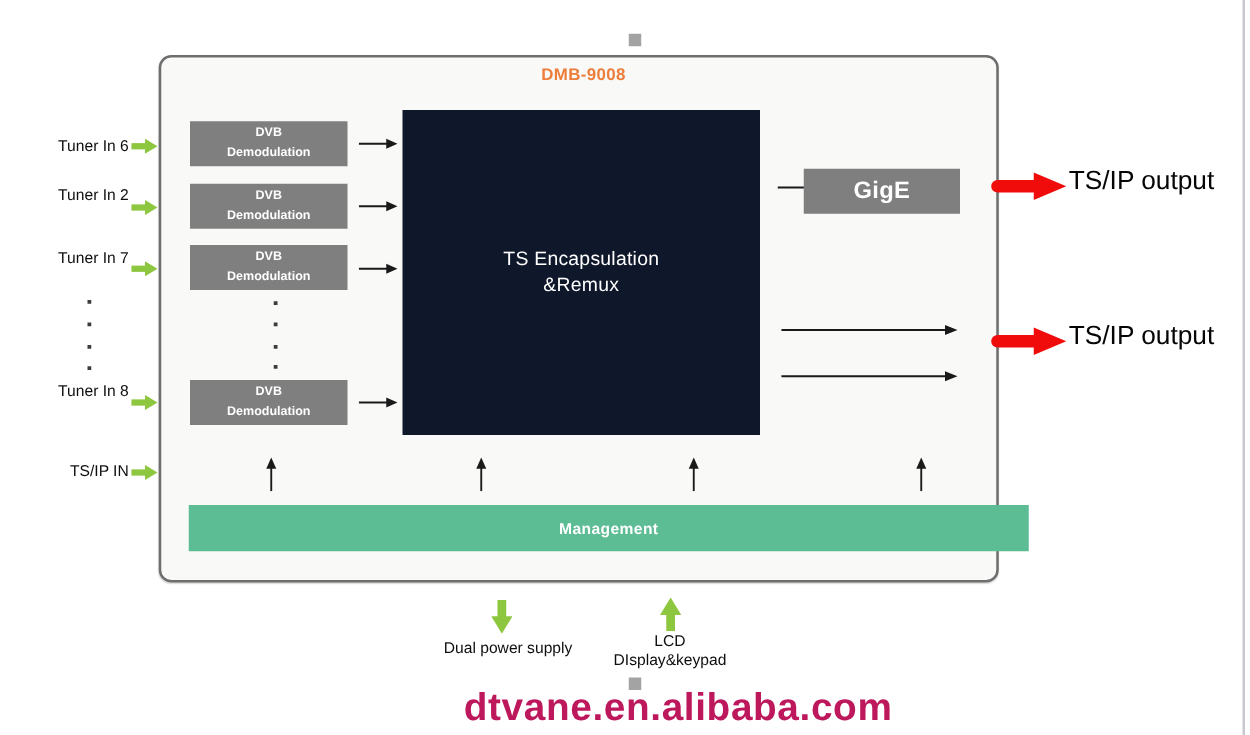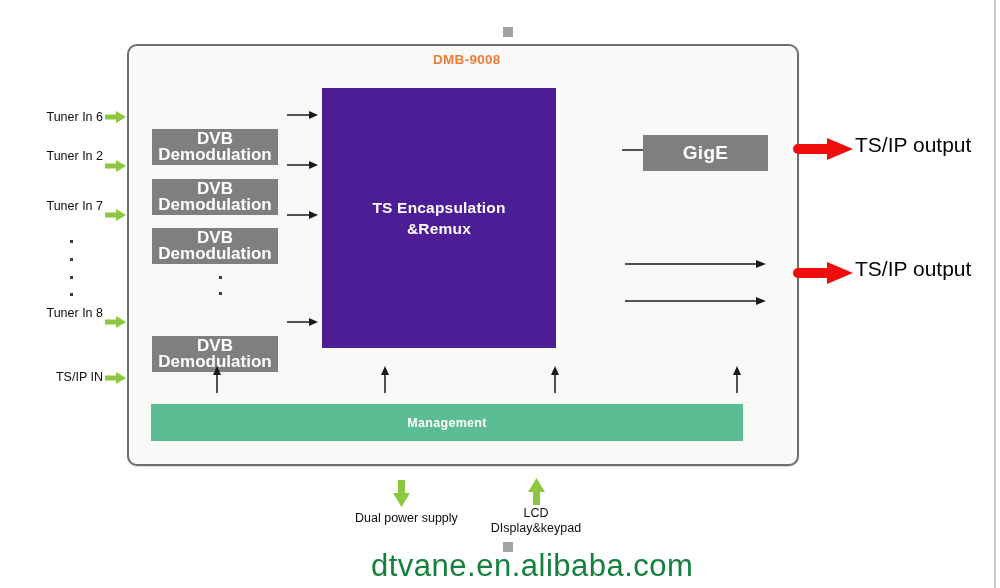--- a/index.html
+++ b/index.html
@@ -16,46 +16,46 @@
   .title{position:absolute;left:433px;top:52px;font-size:13.5px;font-weight:600;
          color:#ed7d3a;letter-spacing:.3px;}
 
   .in-label{position:absolute;left:20px;width:83px;text-align:right;
             font-size:12.5px;color:#0e0e0e;line-height:14px;white-space:nowrap;}
   .in-arrow{position:absolute;left:105px;}
 
   .gray-box{position:absolute;background:#7f7f7f;color:#ffffff;display:flex;
             flex-direction:column;align-items:center;justify-content:center;
             font-weight:bold;text-align:center;}
-  .demod{left:152px;width:126px;height:36px;font-size:17px;line-height:16px;margin-top:32px;}
+  .demod{left:152px;width:126px;height:36px;font-size:10px;line-height:16px;}
   .gige{left:643px;top:135px;width:125px;height:36px;font-size:19px;letter-spacing:.3px;}
 
   .dotcol{position:absolute;width:3px;}
   .dot{position:absolute;width:2.5px;height:2.5px;background:#3c3c3c;}
 
-  .core-box{position:absolute;left:322px;top:88px;width:234px;height:260px;background:#4c1d95;
+  .core-box{position:absolute;left:322px;top:88px;width:286px;height:260px;background:#0f172a;
             display:flex;flex-direction:column;align-items:center;justify-content:center;
-            color:#ffffff;font-weight:bold;font-size:15.5px;line-height:21px;letter-spacing:.2px;}
+            color:#ffffff;font-weight:normal;font-size:15.5px;line-height:21px;letter-spacing:.2px;}
 
   .thin-arrow{position:absolute;}
 
   .red-arrow{position:absolute;}
   .out-label{position:absolute;font-size:21px;color:#050505;white-space:nowrap;}
 
-  .mgmt-bar{position:absolute;left:151px;top:404px;width:592px;height:37px;background:#5cbc93;
+  .mgmt-bar{position:absolute;left:151px;top:404px;width:672px;height:37px;background:#5cbc93;
             display:flex;align-items:center;justify-content:center;}
   .mgmt-bar span{color:#ffffff;font-weight:bold;font-size:12.5px;letter-spacing:.3px;}
 
   .bottom-label{position:absolute;font-size:12.5px;color:#0e0e0e;white-space:nowrap;}
   .lcd-block{position:absolute;left:463px;top:506px;width:146px;text-align:center;
              font-size:12.5px;color:#0e0e0e;line-height:15px;}
   .lcd-block span{display:block;}
 
-  .watermark{position:absolute;left:371px;top:548px;font-size:31px;color:#15803d;
-             letter-spacing:.5px;white-space:nowrap;}
+  .watermark{position:absolute;left:371px;top:548px;font-size:31px;color:#be185d;
+             letter-spacing:.5px;white-space:nowrap;font-weight:bold;}
 </style>
 </head>
 <body>
 
 <div class="canvas">
 
   <div class="page-edge"></div>
   <div class="handle" style="left:503px;top:27px;"></div>
   <div class="handle" style="left:503px;top:542px;"></div>
 

